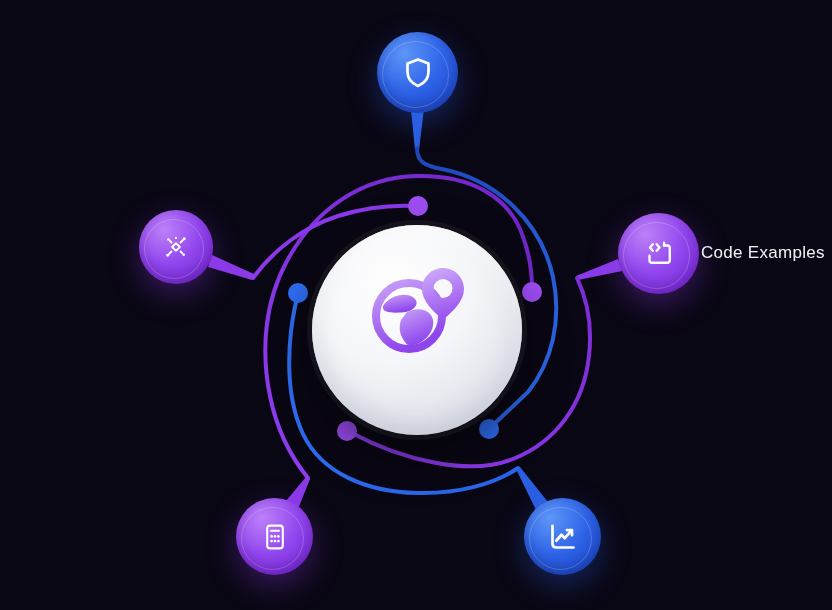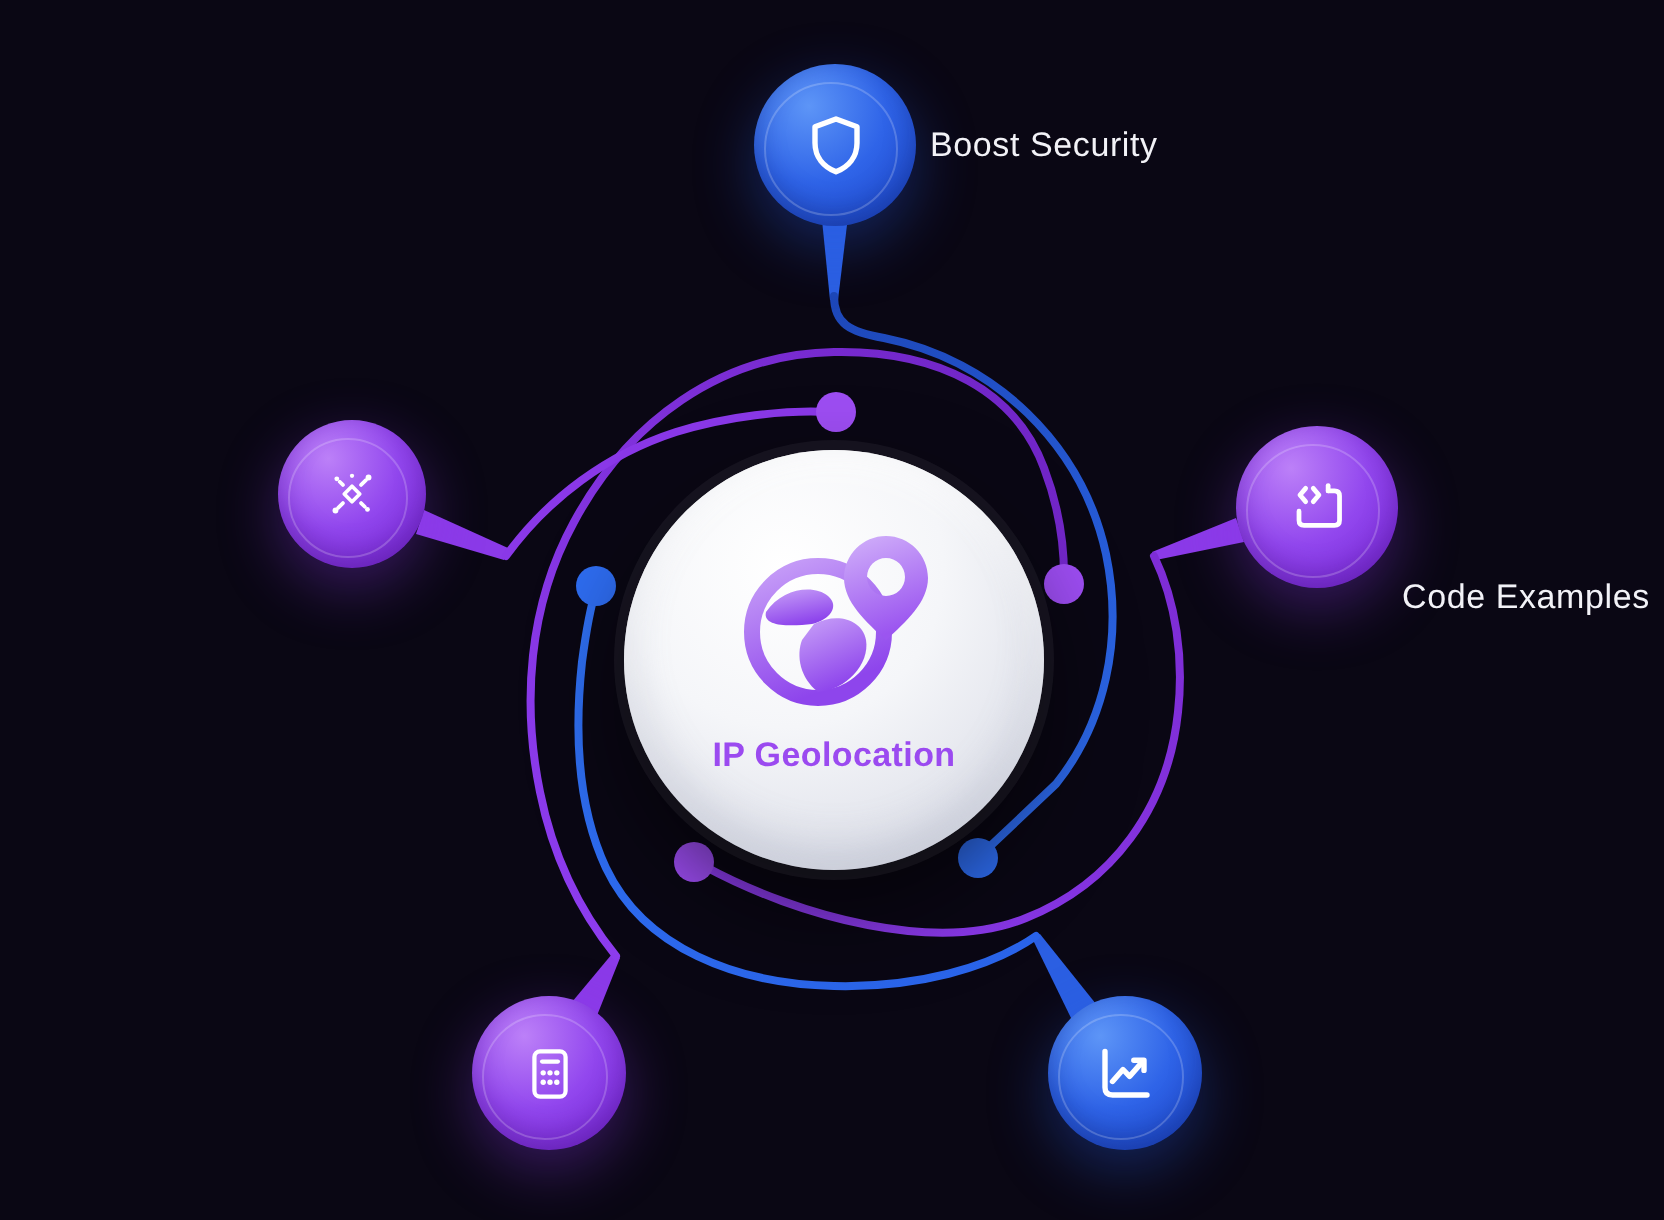--- a/index.html
+++ b/index.html
@@ -47,21 +47,21 @@
   .node-real{left:524px;top:498px;width:77px;height:77px;}
   .node-roi{left:236px;top:498px;width:77px;height:77px;}
   .node-api{left:139px;top:210px;width:74px;height:74px;}
 
   
   .label{
     position:absolute;z-index:4;color:#f2f2f7;font-size:17px;line-height:20px;
     letter-spacing:.3px;white-space:pre;
   }
   .label-boost{left:465px;top:63px;}
-  .label-code{left:701px;top:243px;margin-top:46px;}
+  .label-code{left:701px;top:243px;}
   .label-real{left:610px;top:528px;}
   .label-roi{left:97px;top:528px;}
   .label-api{left:9px;top:237px;}
 </style>
 </head>
 <body>
 
 <div class="stage">
 
   <svg class="wires" width="832" height="610" viewBox="0 0 832 610">
@@ -118,28 +118,26 @@
           <stop offset="1" stop-color="#9b55f0"></stop>
       </linearGradient>
     </defs>
     <circle cx="52" cy="54" r="33" fill="none" stroke="url(#globeGrad)" stroke-width="8"></circle>
     <path d="M26 44 C34 32 50 30 57 36 C63 41 58 48 49 50 C40 51 24 52 26 44 Z" fill="url(#globeGrad)"></path>
     <path d="M50 50 C62 44 74 48 76 58 C78 70 66 83 52 84 C43 77 41 66 44 58 Z" fill="url(#globeGrad)"></path>
     <path fill-rule="evenodd" fill="url(#pinGrad)" d="M86 6 C74.4 6 65 15.4 65 27 C65 39 76 49 86 58 C96 49 107 39 107 27 C107 15.4 97.6 6 86 6 Z
              M86 36 A9.5 9.5 0 1 1 86 17 A9.5 9.5 0 1 1 86 36 Z"></path>
   </svg>
 
-  <div class="center-title">IP Geolocation</div>
 
   <div class="node blue node-boost">
     <svg width="36" height="36" viewBox="0 0 24 24">
       <path d="M12 3 L19 5.6 V11 C19 15.8 16 19 12 20.6 C8 19 5 15.8 5 11 V5.6 Z" fill="none" stroke="#ffffff" stroke-width="1.8" stroke-linejoin="round"></path>
     </svg>
   </div>
-  <div class="label label-boost">Boost Security</div>
 
   <div class="node purple node-code">
     <svg width="38" height="38" viewBox="0 0 24 24">
       <path d="M8.1 5.8 L6.3 7.9 L8.1 10" fill="none" stroke="#ffffff" stroke-width="1.5" stroke-linecap="round" stroke-linejoin="round"></path>
       <path d="M10.5 5.8 L12.3 7.9 L10.5 10" fill="none" stroke="#ffffff" stroke-width="1.5" stroke-linecap="round" stroke-linejoin="round"></path>
       <path d="M15.2 6.6 H17.2 Q18.8 6.6 18.8 8.2 V15.9 Q18.8 17.5 17.2 17.5 H7.6 Q6 17.5 6 15.9 V13" fill="none" stroke="#ffffff" stroke-width="1.5" stroke-linecap="round"></path>
       <path d="M15.2 4.9 V6.6" fill="none" stroke="#ffffff" stroke-width="1.5" stroke-linecap="round"></path>
     </svg>
   </div>
   <div class="label label-code">Code Examples</div>

